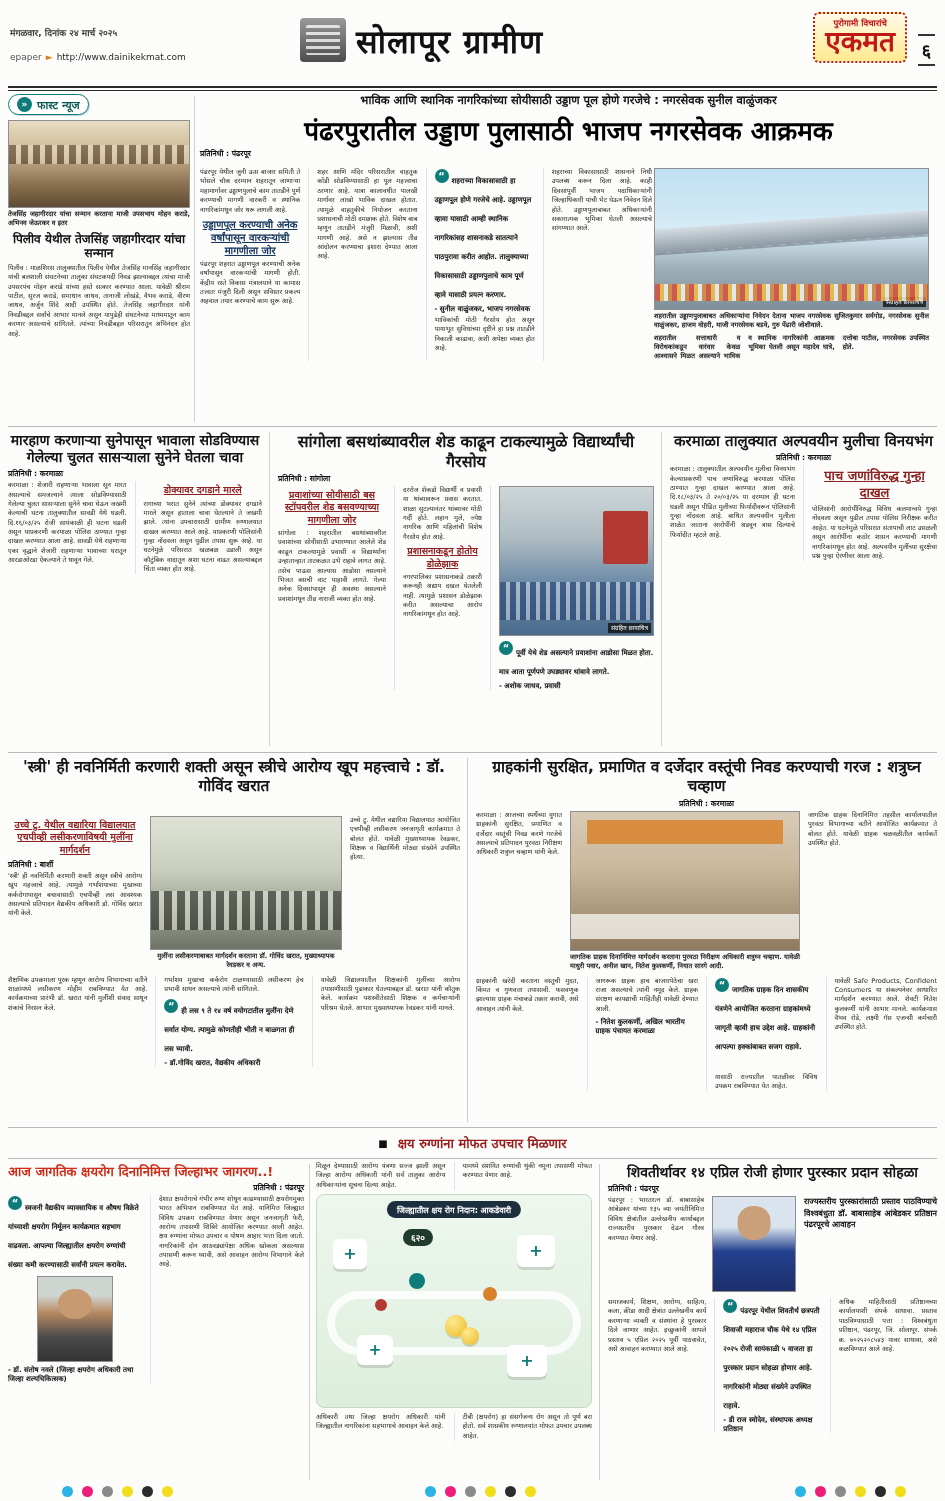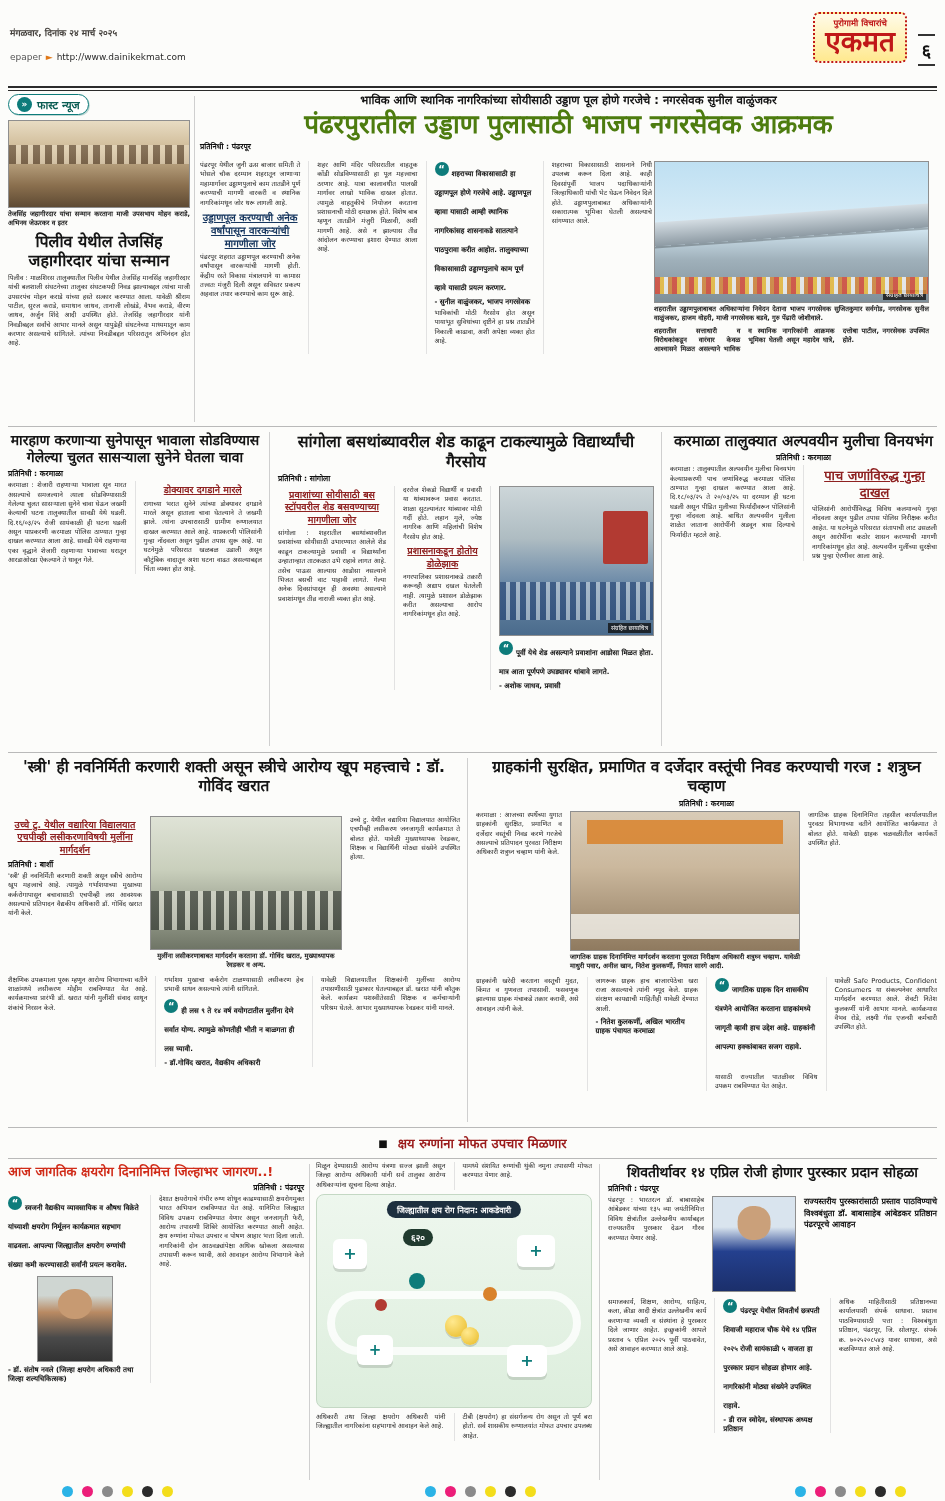--- a/index.html
+++ b/index.html
@@ -73,25 +73,25 @@
   .ph-amb { background:linear-gradient(180deg,#d9e4ee 0%,#d9e4ee 32%,#24408e 58%,#1b2f6b 100%); }
   .ph-amb::before { content:""; position:absolute; top:10%; left:50%; transform:translateX(-50%);
       width:40%; height:36%; background:#caa07a; border-radius:46%; }
   
   .fastnews { position:absolute; left:8px; top:94px; width:182px; height:330px; }
   .fn-tab { display:flex; align-items:center; gap:5px; border:1.5px solid #0e7c7b; border-radius:12px;
             padding:2px 8px; width:max-content; background:#fff; box-shadow:1px 1px 0 #bfd8d5; }
   .fn-icon { width:15px; height:15px; border-radius:50%; background:#0e7c7b; color:#fff; font-size:9px;
              line-height:15px; text-align:center; font-weight:bold; }
   .fn-label { font-size:11px; font-weight:bold; color:#0b5d54; }
-  .fn-hl { font-size:16px; margin-top:4px; }
+  .fn-hl { font-size:12px; margin-top:4px; }
   
   .lead { position:absolute; left:200px; top:92px; width:737px; height:332px; }
   .kicker { font-size:11.5px; font-weight:bold; text-align:center; color:#141414; }
-  .lead-hl { font-size:26px; font-weight:bold; text-align:center; color:#4d7c0f; line-height:1.12; margin-top:3px; }
+  .lead-hl { font-size:26px; font-weight:bold; text-align:center; color:#000000; line-height:1.12; margin-top:10px; }
   .lead-body { display:flex; gap:2px; margin-top:10px; }
   .lead-left { width:452px; }
   .lead-right { width:275px; }
   
   .banner { position:absolute; left:8px; top:1131px; width:929px; height:24px; display:flex;
             align-items:center; justify-content:center; gap:10px; }
   .banner .b1,.banner .b2 { font-size:13px; font-weight:bold; color:#9a1b1b; }
   .banner .bsq { font-size:10px; color:#111; }
   
   .mid { position:absolute; left:316px; top:1162px; width:276px; height:318px; }
@@ -119,20 +119,24 @@
 
 <div class="page">
 
   <div class="header">
     <div class="h-date">मंगळवार, दिनांक २४ मार्च २०२५</div>
     <div class="ep-row">
       <span class="ep-label">epaper</span>
       <span class="ep-arrow">►</span>
       <span class="ep-url">http://www.dainikekmat.com</span>
     </div>
+    <div class="h-center">
+      <div class="mast-logo"></div>
+      <div class="masthead">सोलापूर ग्रामीण</div>
+    </div>
     <div class="h-right">
       <div class="brand-box">
         <div class="tagline">पुरोगामी विचारांचे</div>
         <div class="brand">एकमत</div>
       </div>
     </div>
     <div class="pageno">६</div>
   </div>
   <div class="hrule double" style="top:86px"></div>
 

